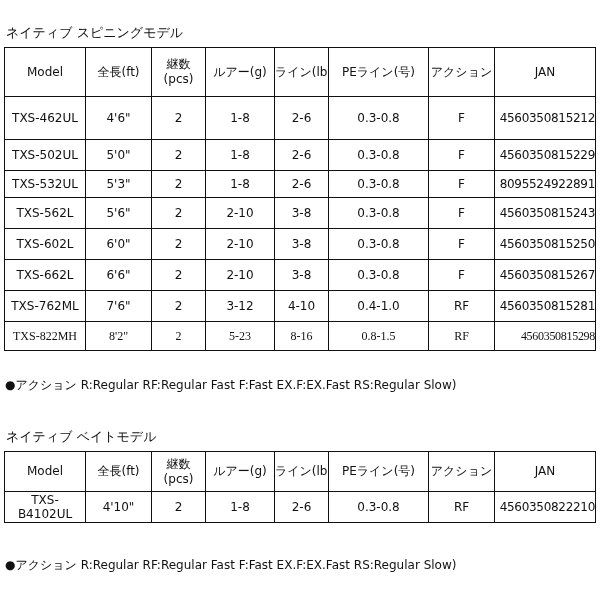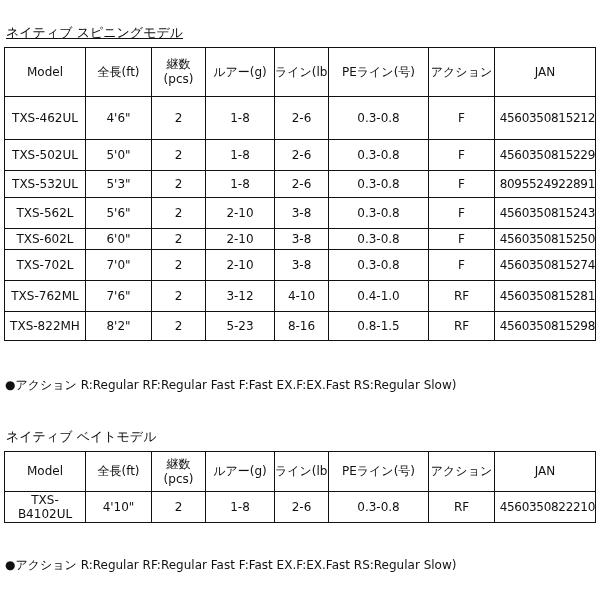--- a/index.html
+++ b/index.html
@@ -33,21 +33,21 @@
     table.spec td.jan { font-size: 12px; letter-spacing: -0.3px; text-align: right; }
     .legend {
       position: absolute; left: 5px;
       font-size: 12px; white-space: nowrap; letter-spacing: 0px;
     }
     .legend .bullet { font-size: 12px; }
   </style>
 </head>
 <body>
 
-<div class="section-title" style="top:24px;text-decoration:underline;">ネイティブ スピニングモデル</div>
+<div class="section-title" style="top:24px;">ネイティブ スピニングモデル</div>
 
 <table class="spec" style="top:47px;">
   <colgroup>
     <col style="width:81px">
       <col style="width:66px">
       <col style="width:54px">
       <col style="width:69px">
     <col style="width:54px">
       <col style="width:100px">
       <col style="width:66px">
@@ -99,51 +99,51 @@
     <tr style="height:31px;">
       <td>TXS-562L</td>
       <td>5'6"</td>
       <td>2</td>
       <td>2-10</td>
       <td>3-8</td>
       <td>0.3-0.8</td>
       <td>F</td>
       <td class="jan">4560350815243</td>
     </tr>
-    <tr style="height:21px;">
+    <tr style="height:31px;">
       <td>TXS-602L</td>
       <td>6'0"</td>
       <td>2</td>
       <td>2-10</td>
       <td>3-8</td>
       <td>0.3-0.8</td>
       <td>F</td>
       <td class="jan">4560350815250</td>
     </tr>
     <tr style="height:31px;">
-      <td>TXS-702L</td>
-      <td>7'0"</td>
+      <td>TXS-662L</td>
+      <td>6'6"</td>
       <td>2</td>
       <td>2-10</td>
       <td>3-8</td>
       <td>0.3-0.8</td>
       <td>F</td>
-      <td class="jan">4560350815274</td>
+      <td class="jan">4560350815267</td>
     </tr>
     <tr style="height:31px;">
       <td>TXS-762ML</td>
       <td>7'6"</td>
       <td>2</td>
       <td>3-12</td>
       <td>4-10</td>
       <td>0.4-1.0</td>
       <td>RF</td>
       <td class="jan">4560350815281</td>
     </tr>
-    <tr style="height:29px;">
+    <tr style="height:29px;font-family:Liberation Serif, serif;">
       <td>TXS-822MH</td>
       <td>8'2"</td>
       <td>2</td>
       <td>5-23</td>
       <td>8-16</td>
       <td>0.8-1.5</td>
       <td>RF</td>
       <td class="jan">4560350815298</td>
     </tr>
   </tbody>

